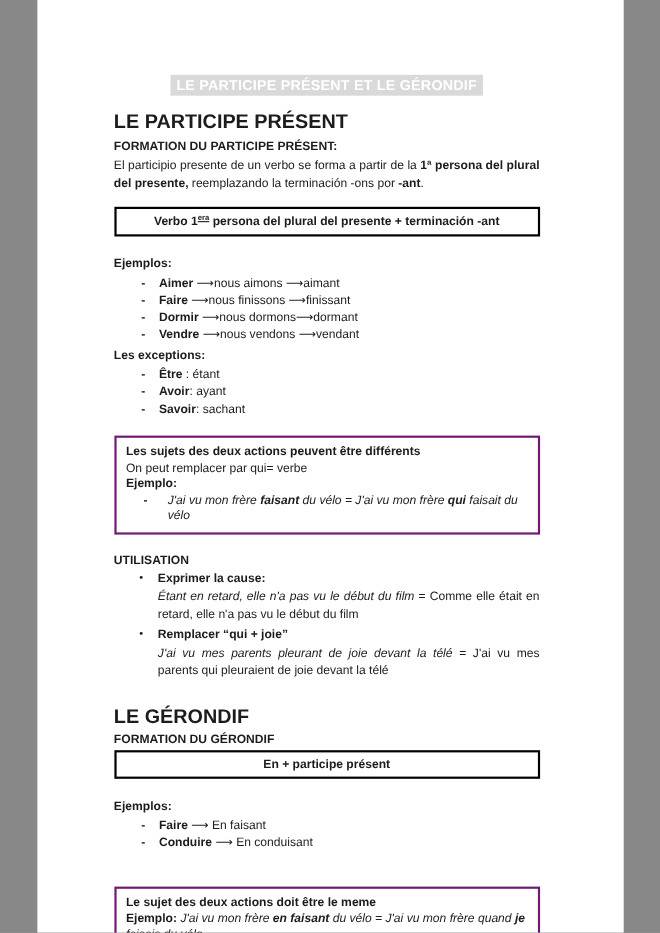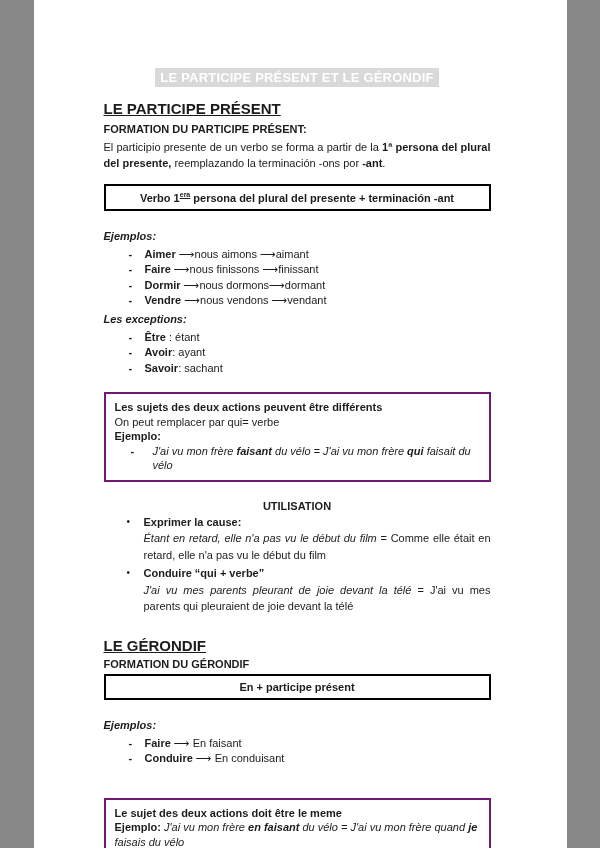--- a/index.html
+++ b/index.html
@@ -9,29 +9,29 @@
     font-family:"Liberation Sans","DejaVu Sans",sans-serif;
     color:#1c1c1c; position:relative;
     padding:68px 76px 0 70px;
   }
   b { font-weight:bold; }
   .doc-title { text-align:center; margin-bottom:13px; }
   .doc-title .hl {
     display:inline-block; background:#d9d9d9; color:#ffffff;
     font-weight:bold; font-size:13px; letter-spacing:.2px; padding:2px 5px;
   }
-  .h-section { font-size:15px; font-weight:bold; margin-bottom:6px;text-decoration:underline; }
+  .h-section { font-size:18px; font-weight:bold; margin-bottom:6px; }
   .h-sub { font-size:11px; font-weight:bold; margin-bottom:4px; }
   .body-p { font-size:11px; line-height:16px; text-align:justify; margin-bottom:4px; }
   .rule-box {
     border:2px solid #000; margin:13px 0 18px 0; padding:5px 4px;
     text-align:center; font-weight:bold; font-size:11px;
   }
   .rule-box sup { font-size:7px; text-decoration:underline; }
-  .label-line { font-size:11px; font-weight:bold; line-height:15px; margin-bottom:3px;font-style:italic; }
+  .label-line { font-size:11px; font-weight:bold; line-height:15px; margin-bottom:3px; }
   .dash-list { margin-bottom:3px; }
   .dash-item { display:flex; font-size:11px; line-height:15.5px; }
   .dash-item .dash { width:16px; margin-left:25px; flex:none; font-weight:bold; }
   .exc-item .dash { font-weight:bold; }
   .note-box {
     border:2px solid #701a75; margin:16px 0 0 0; padding:6px 9px 7px 9px;
     font-size:11px; line-height:14.5px;
   }
   .note-box .bold-line { font-weight:bold; }
   .note-box .ex-row { display:flex; }
@@ -102,28 +102,28 @@
     <div class="bold-line">Les sujets des deux actions peuvent être différents</div>
     <div>On peut remplacer par qui= verbe</div>
     <div class="bold-line">Ejemplo:</div>
     <div class="ex-row">
       <span class="dash">-</span>
       <span><i class="seg">J'ai vu mon frère </i><span class="bi">faisant</span><i class="seg"> du vélo = J'ai vu mon frère </i><span class="bi">qui</span><i class="seg"> faisait du vélo</i></span>
     </div>
   </div>
 
   <div class="util">
-    <div class="h-sub" style="margin-bottom:1px;text-align:center;">UTILISATION</div>
+    <div class="h-sub" style="margin-bottom:1px;">UTILISATION</div>
     <div class="bullet-item">
       <span class="bullet">•</span>
       <span class="bullet-body"><span class="bullet-title">Exprimer la cause:</span><br><i class="seg">Étant en retard, elle n'a pas vu le début du film</i><span> = Comme elle était en retard, elle n'a pas vu le début du film</span></span>
     </div>
     <div class="bullet-item">
       <span class="bullet">•</span>
-      <span class="bullet-body"><span class="bullet-title">Conduire “qui + verbe”</span><br><i class="seg">J'ai vu mes parents pleurant de joie devant la télé</i><span> = J'ai vu mes parents qui pleuraient de joie devant la télé</span></span>
+      <span class="bullet-body"><span class="bullet-title">Remplacer “qui + joie”</span><br><i class="seg">J'ai vu mes parents pleurant de joie devant la télé</i><span> = J'ai vu mes parents qui pleuraient de joie devant la télé</span></span>
     </div>
   </div>
 
   <div class="gap-lg"></div>
 
   <div class="h-section" style="margin-bottom:4px;">LE GÉRONDIF</div>
   <div class="h-sub" style="margin-bottom:0;">FORMATION DU GÉRONDIF</div>
 
   <div class="rule-box" style="margin-top:4px;">En + participe présent</div>
 

